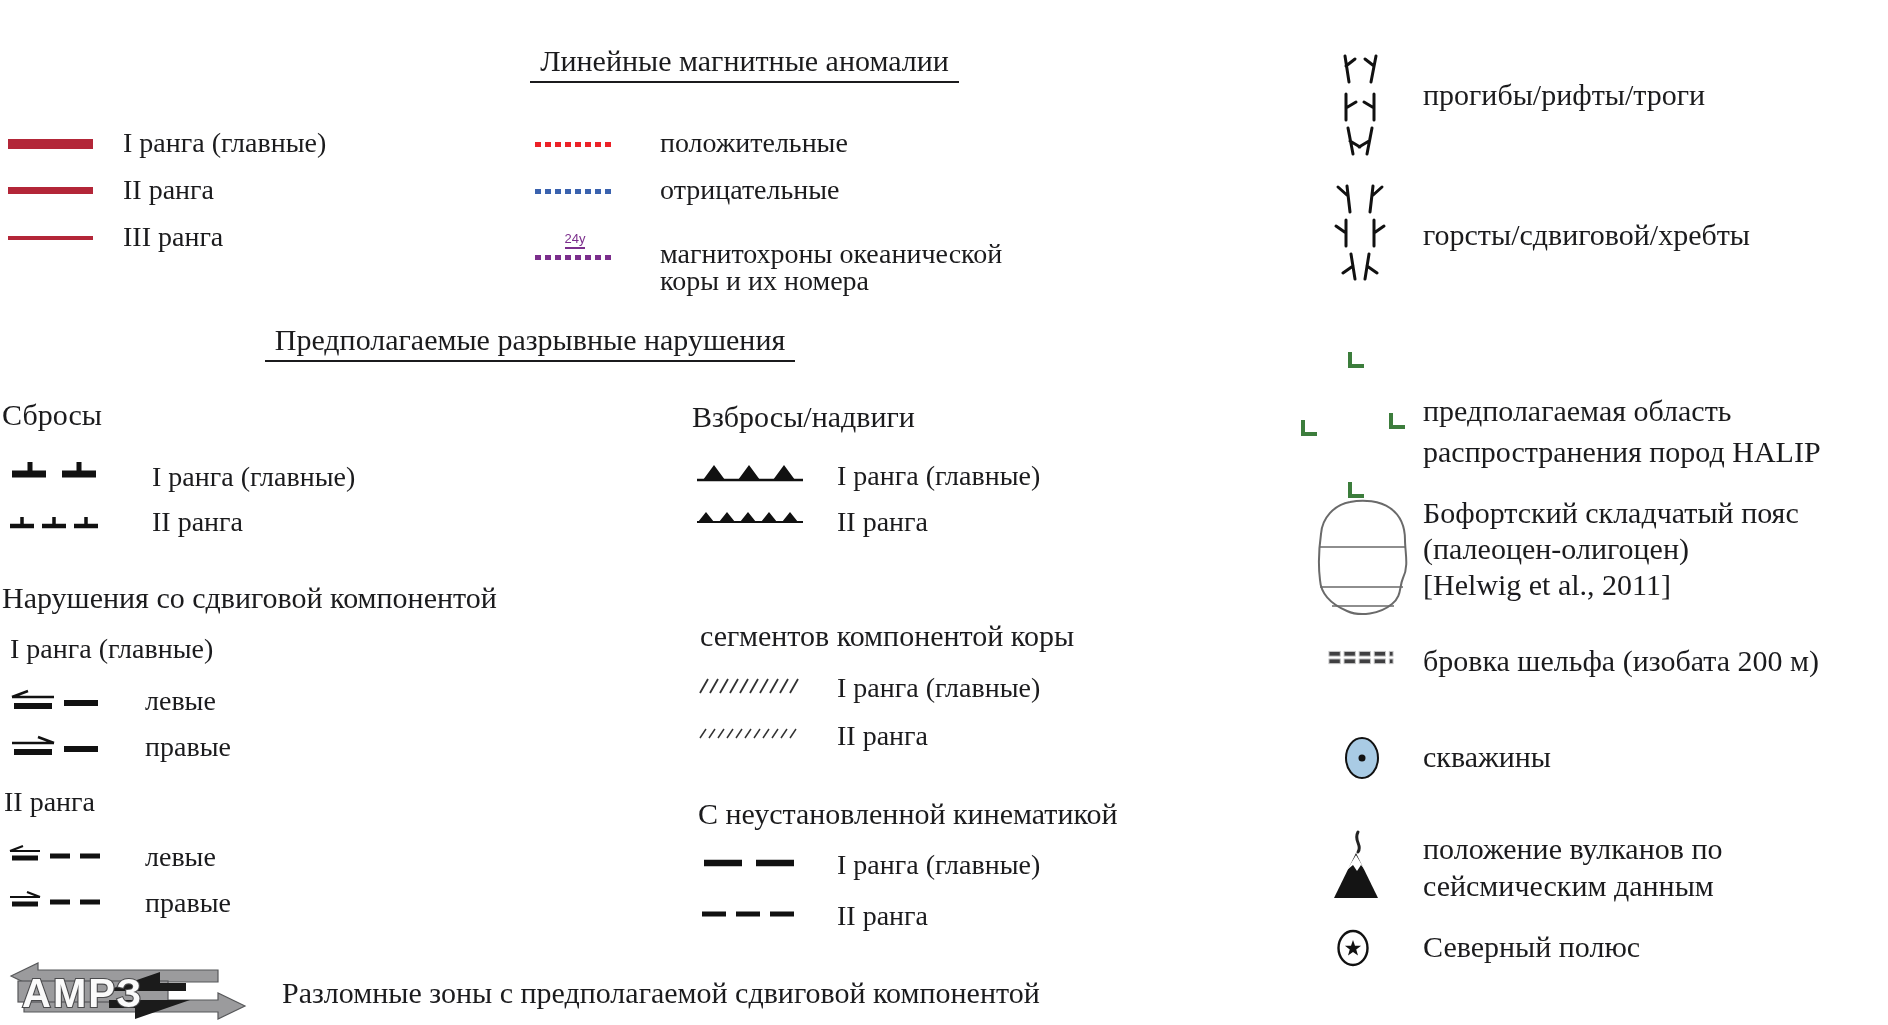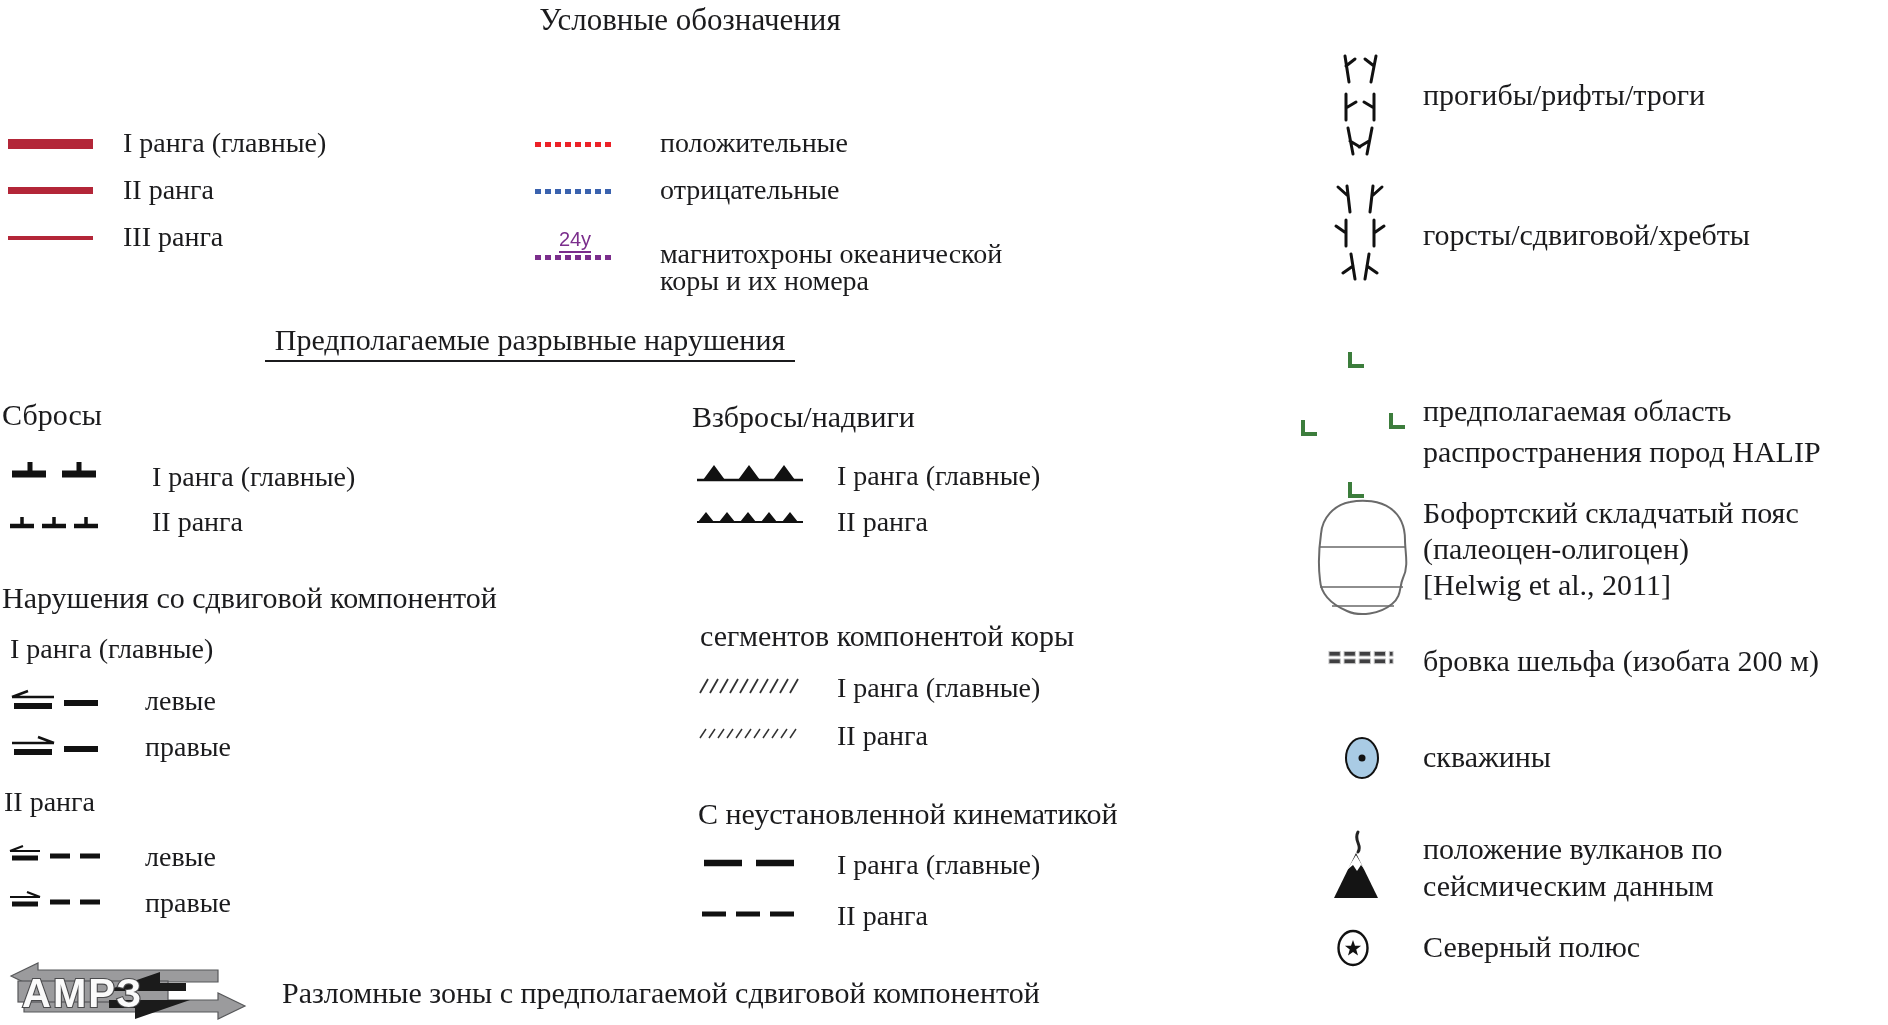--- a/index.html
+++ b/index.html
@@ -12,38 +12,40 @@
   }
   .abs{position:absolute;}
   .lbl{font-size:28px;line-height:1.15;white-space:nowrap;}
   .lbl-r{font-size:30px;line-height:1.15;white-space:nowrap;}
   .hdr{font-size:30px;white-space:nowrap;}
   .hdr-c{text-align:center;}
   .u{display:inline-block;border-bottom:2px solid var(--ink);padding:0 10px 3px;}
   .title{font-size:31px;text-align:center;white-space:nowrap;}
   .redline{background:var(--boundary_red);}
   .dash{height:5px;background:repeating-linear-gradient(90deg,var(--c) 0 6px,transparent 6px 10px);}
-  .chron{font-family:"Liberation Sans","DejaVu Sans",sans-serif;font-size:20px;color:var(--chron_purple);
+  .chron{font-family:"Liberation Sans","DejaVu Sans",sans-serif;font-size:13px;color:var(--chron_purple);
          border-bottom:2px solid var(--chron_purple);line-height:1;padding-bottom:1px;}
   svg{display:block;}
 </style>
 </head>
 <body>
 
 <div id="stage">
 
-  <div class="abs title" style="left:440px;top:2px;width:500px;">Условные обозначения</div>
 
   <div class="abs redline" style="left:8px;top:139px;width:85px;height:10px;"></div>
   <div class="abs lbl" style="left:123px;top:127px;">I ранга (главные)</div>
   <div class="abs redline" style="left:8px;top:187px;width:85px;height:7px;"></div>
   <div class="abs lbl" style="left:123px;top:174px;">II ранга</div>
   <div class="abs redline" style="left:8px;top:236px;width:85px;height:4px;"></div>
   <div class="abs lbl" style="left:123px;top:221px;">III ранга</div>
 
+  <div class="abs hdr hdr-c" style="left:502px;top:44px;width:485px;">
+    <span class="u">Линейные магнитные аномалии</span>
+  </div>
   <div class="abs dash" style="left:535px;top:142px;width:76px;--c:var(--anomaly_pos_red);"></div>
   <div class="abs lbl" style="left:660px;top:127px;">положительные</div>
   <div class="abs dash" style="left:535px;top:189px;width:76px;--c:var(--anomaly_neg_blue);"></div>
   <div class="abs lbl" style="left:660px;top:174px;">отрицательные</div>
   <div class="abs" style="left:535px;top:229px;width:80px;text-align:center;">
     <span class="chron">24y</span>
   </div>
   <div class="abs dash" style="left:535px;top:255px;width:80px;--c:var(--chron_purple);"></div>
   <div class="abs lbl" style="left:660px;top:238px;">магнитохроны океанической</div>
   <div class="abs lbl" style="left:660px;top:265px;">коры и их номера</div>

